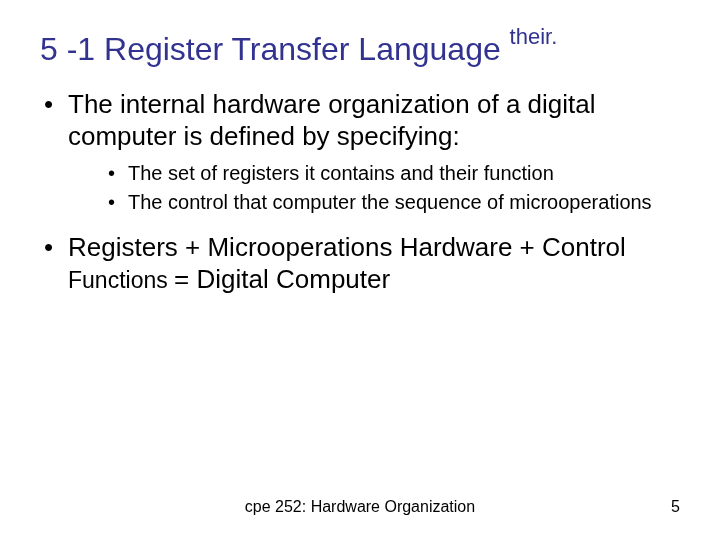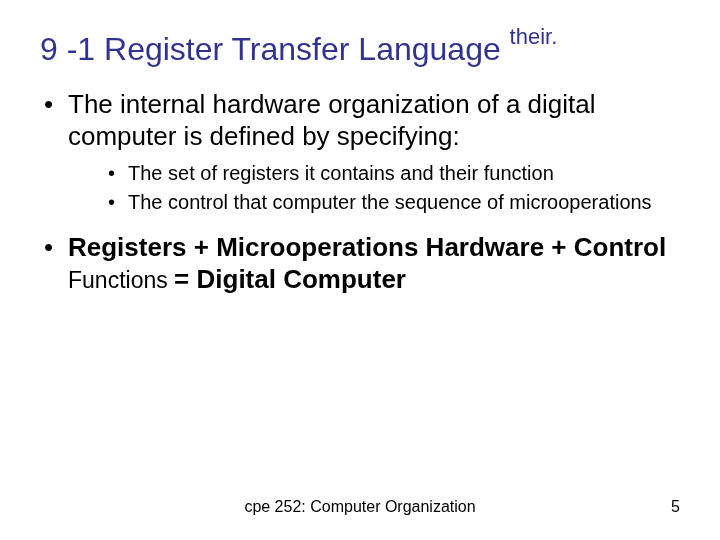--- a/index.html
+++ b/index.html
@@ -75,44 +75,43 @@
     }
     .page-num {
       position: absolute;
       bottom: 24px;
       right: 40px;
       font-size: 16px;
       color: #000000;
     }
     .eq-part {
       font-size: 26px;
-      font-weight: bold;
     }
     .eq-small {
       font-size: 23px;
     }
   </style>
 </head>
 <body>
 
 <div class="title">
-  <span>9 -1 Register Transfer Language </span><span class="title-sup">their.</span>
+  <span>5 -1 Register Transfer Language </span><span class="title-sup">their.</span>
 </div>
 
 <ul class="main-list">
   <li class="main-item">
     <span>The internal hardware organization of a digital computer is defined by specifying:</span>
     <ul class="sub-list">
       <li class="sub-item">
         <span>The set of registers it contains and their function</span>
       </li>
       <li class="sub-item">
         <span>The control that computer the sequence of microoperations</span>
       </li>
     </ul>
   </li>
   <li class="main-item">
     <span class="eq-part">Registers + Microoperations Hardware + Control </span><span class="eq-small">Functions </span><span class="eq-part">= Digital Computer</span>
   </li>
 </ul>
 
-<div class="footer">cpe 252: Computer Organization</div>
+<div class="footer">cpe 252: Hardware Organization</div>
 <div class="page-num">5</div>
 
 </body></html>

